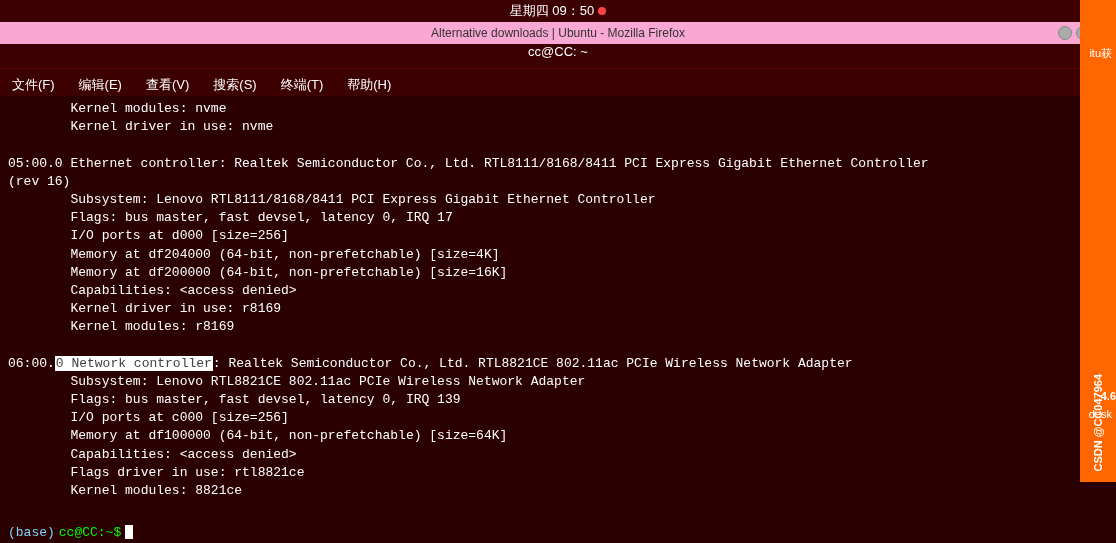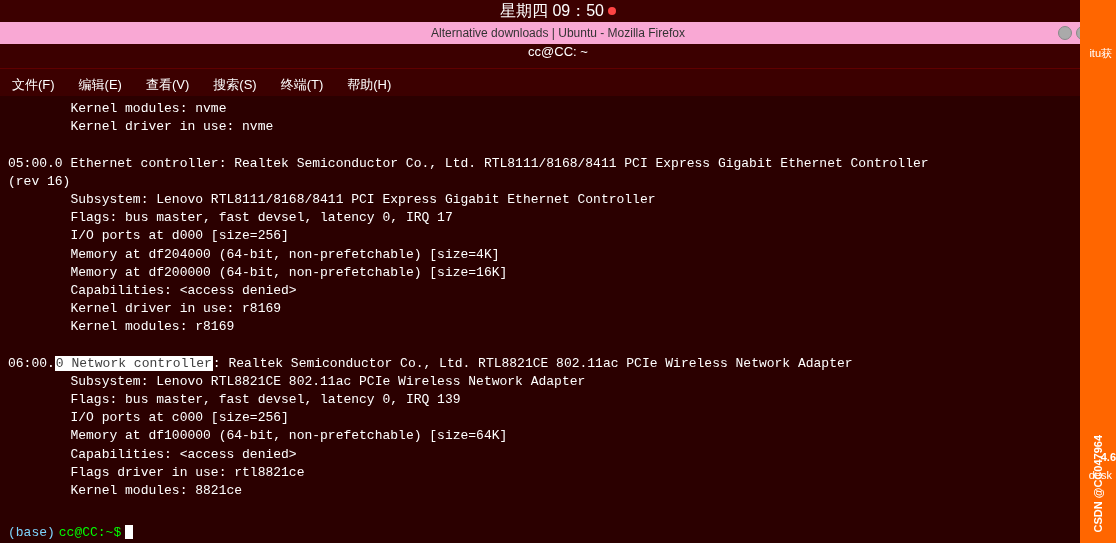--- a/index.html
+++ b/index.html
@@ -19,21 +19,21 @@
 
     
     .system-bar {
       width: 100%;
       background: #3c0000;
       height: 22px;
       display: flex;
       align-items: center;
       justify-content: center;
       color: #ffffff;
-      font-size: 16px;
+      font-size: 13px;
       font-family: Arial, sans-serif;
     }
 
     .system-time {
       display: flex;
       align-items: center;
       gap: 4px;
     }
 
     .time-dot {
@@ -134,21 +134,21 @@
       color: #404040;
       padding: 0 1px;
     }
 
     
     .right-panel {
       position: absolute;
       right: 0;
       top: 0;
       width: 36px;
-      height: 543px;
+      height: 482px;
       background: #ff6600;
       display: flex;
       flex-direction: column;
       align-items: center;
       justify-content: flex-end;
       padding-bottom: 10px;
       gap: 4px;
     }
 
     .csdn-text {

